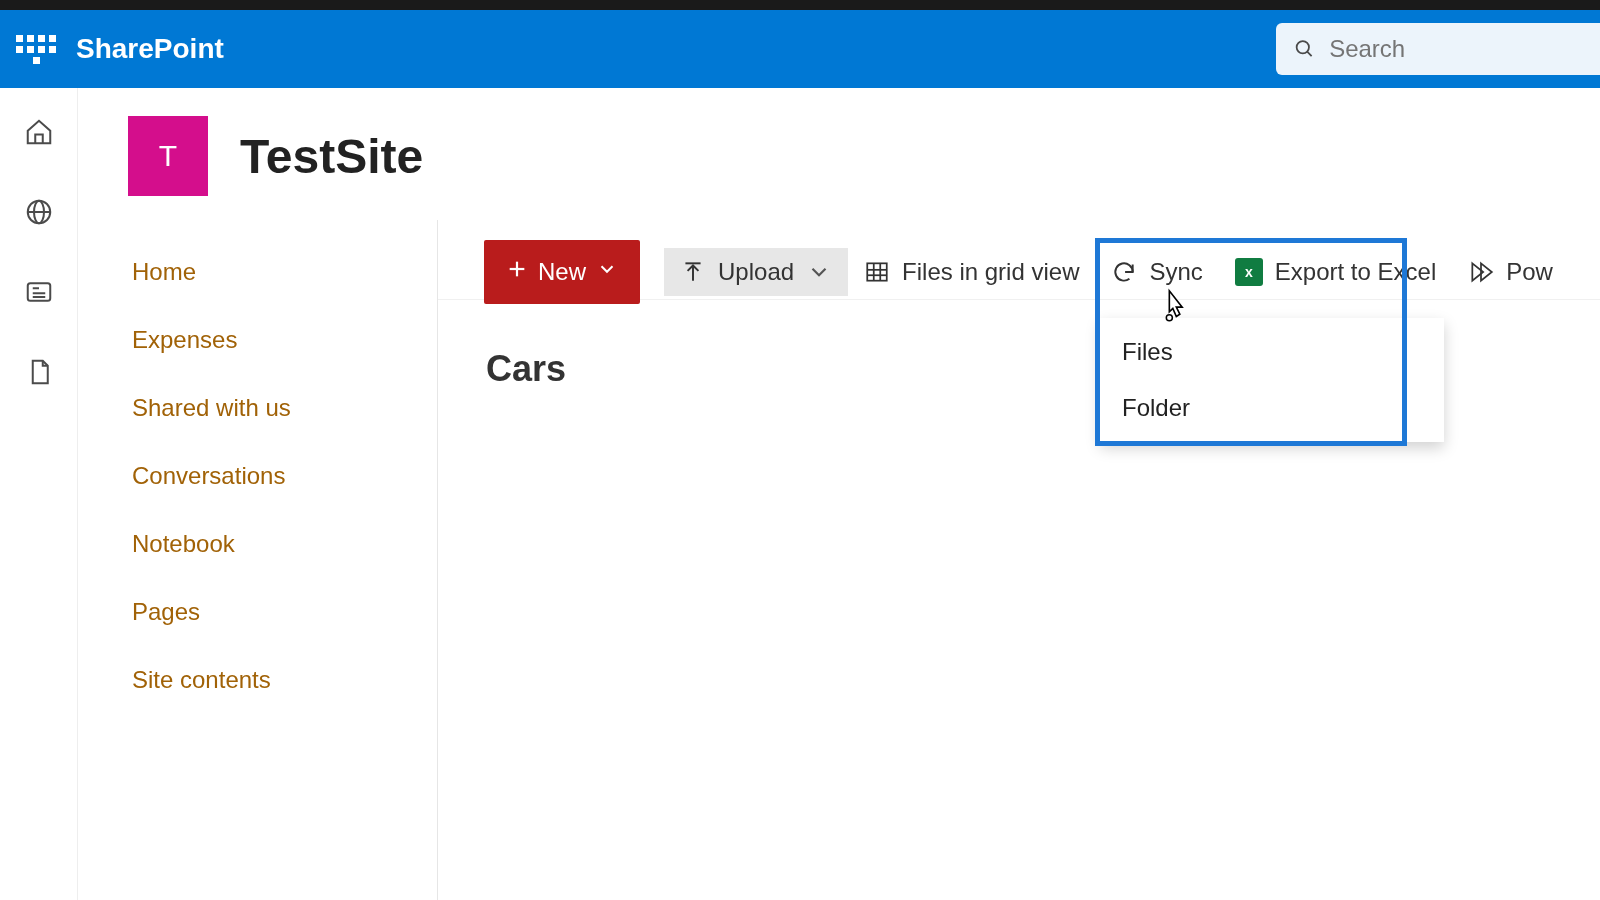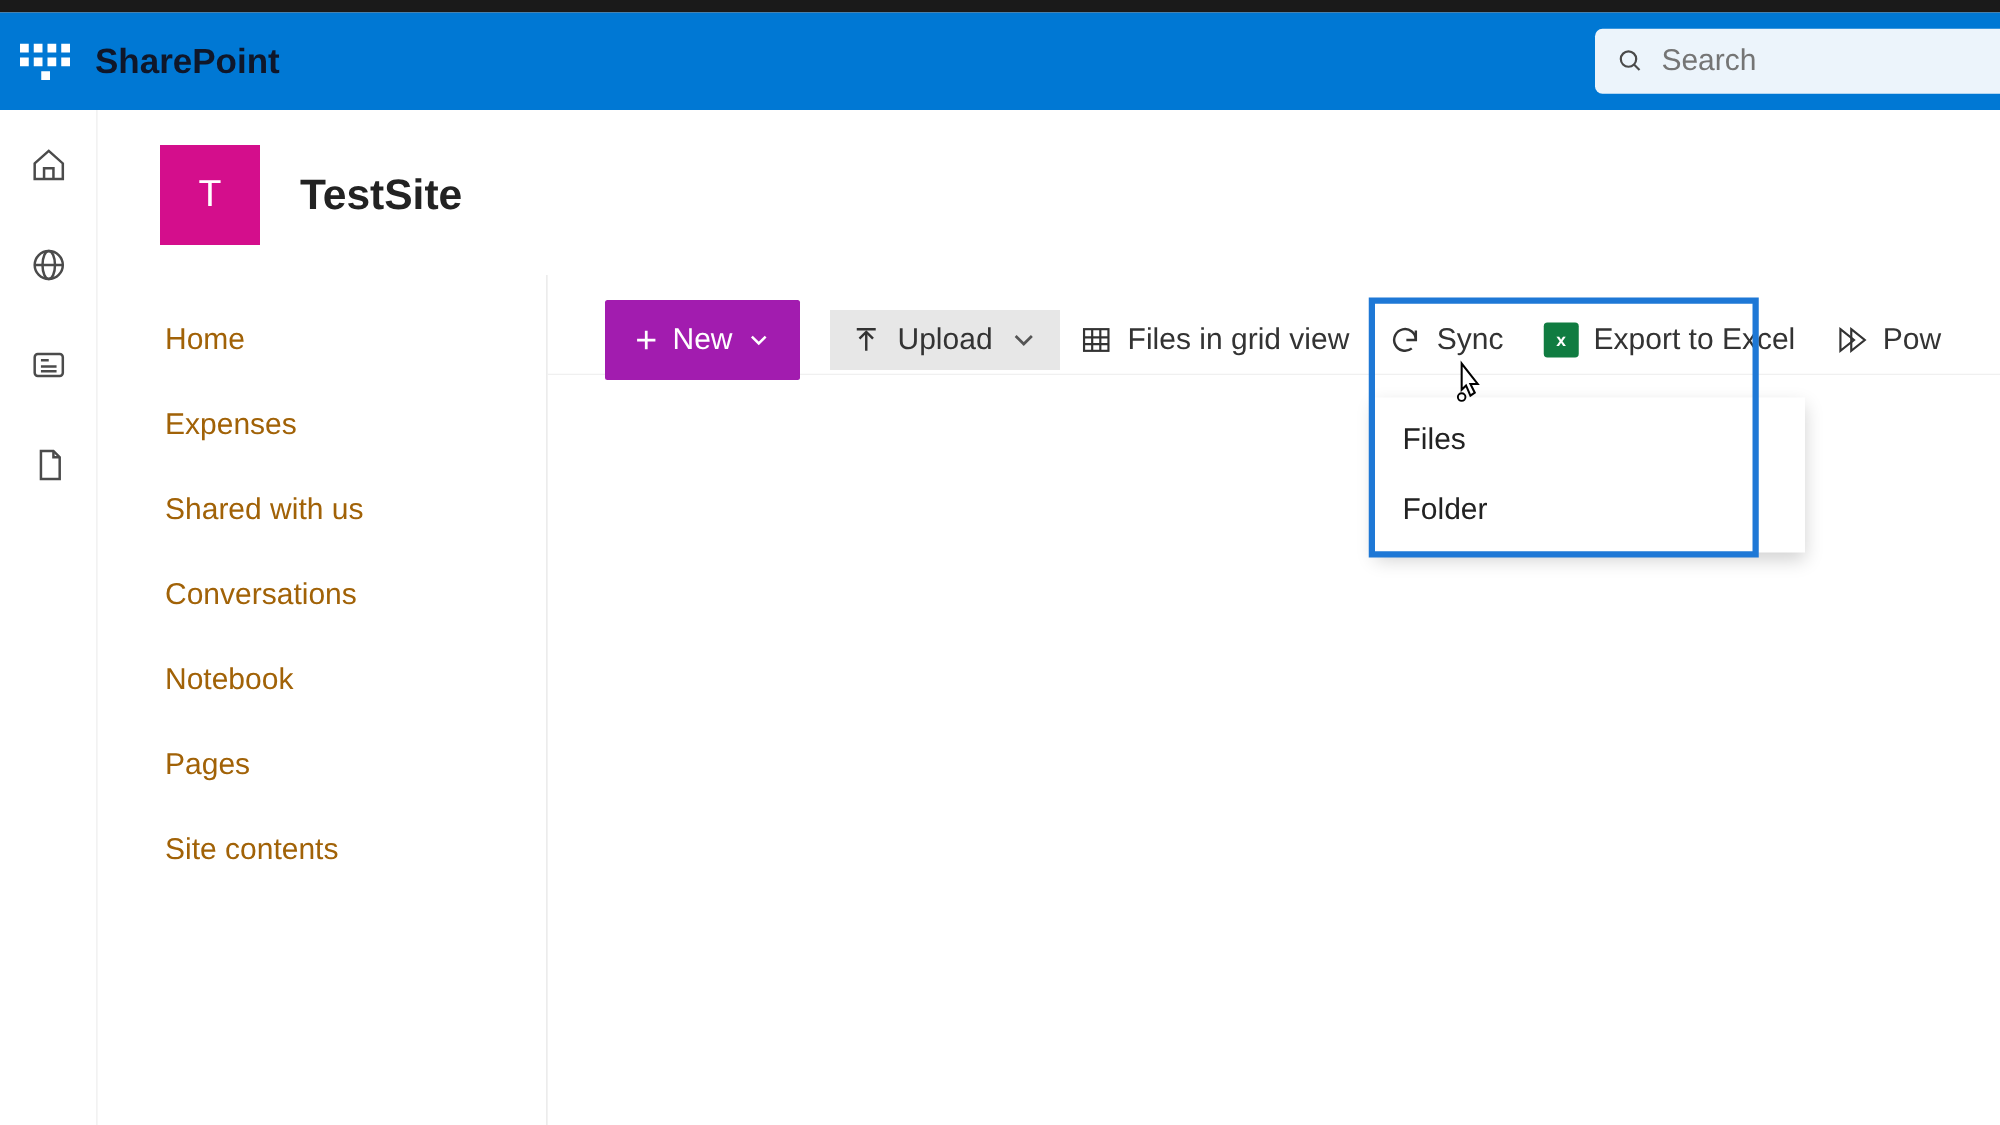--- a/index.html
+++ b/index.html
@@ -12,21 +12,21 @@
   .top-bar {
     width: 100%; height: 78px; background: #0078d4;
     display: flex; align-items: center; padding: 0 16px;
   }
   .waffle {
     width: 40px; height: 40px; display: flex; flex-wrap: wrap;
     align-content: center; justify-content: center; gap: 4px;
     cursor: pointer; margin-right: 20px;
   }
   .waffle span { width: 7px; height: 7px; background: #fff; display: block; }
-  .brand { color: #0f172a; font-size: 28px; font-weight: 600; }
+  .brand { color: #ffffff; font-size: 28px; font-weight: 600; }
   .spacer { flex: 1; }
   .search-wrap {
     display: flex; align-items: center; background: #ecf4fb;
     border-radius: 6px; height: 52px; width: 330px; padding: 0 18px;
     margin-right: -22px;
   }
   .search-wrap svg { width: 24px; height: 24px; stroke: #4a4a4a; fill: none; stroke-width: 2; margin-right: 14px; }
   .search-wrap input { border: none; outline: none; background: transparent; font-size: 24px; color: #a16207; width: 100%; }
 
   .main-area { display: flex; height: calc(100% - 88px); }
@@ -37,37 +37,37 @@
   }
   .icon-rail .rail-btn { width: 36px; height: 36px; display:flex; align-items:center; justify-content:center; cursor:pointer; }
   .icon-rail svg { width: 30px; height: 30px; stroke: #4b4b4b; fill: none; stroke-width: 1.6; }
 
   .content { flex: 1; display: flex; flex-direction: column; }
   .site-header { display: flex; align-items: center; padding: 28px 40px 24px 50px; gap: 32px; }
   .site-logo {
     width: 80px; height: 80px; background: #d40e8c; color: #fff;
     display:flex; align-items:center; justify-content:center; font-size: 30px;
   }
-  .site-title { font-size: 34px; font-weight: 600; color: #222; }
+  .site-title { font-size: 48px; font-weight: 600; color: #222; }
 
   .below-header { flex:1; display:flex; }
 
   .left-nav { width: 360px; border-right: 1px solid #e6e6e6; padding: 18px 0 0 0; }
   .left-nav .nav-item {
     padding: 20px 28px 20px 54px; font-size: 24px; color: #a16207; cursor:pointer;
   }
 
   .page-body { flex:1; position: relative; padding: 0; }
 
   .cmdbar {
     display:flex; align-items:center; gap: 0; padding: 24px 0 0 46px; height: 80px;
     border-bottom: 1px solid #f0f0f0;
   }
   .new-btn {
-    display:flex; align-items:center; gap:10px; background:#a21caf; color:#fff;
+    display:flex; align-items:flex-start; gap:10px; background:#b91c1c; color:#fff;
     font-size: 24px; padding: 18px 22px; border-radius:2px; cursor:pointer; margin-right: 24px;
   }
   .new-btn svg { width:22px; height:22px; stroke:#fff; stroke-width:2.4; fill:none; }
   .chev { width:18px; height:18px; }
   .cmd-item {
     display:flex; align-items:center; gap:12px; font-size: 24px; color:#333;
     padding: 10px 16px; cursor:pointer; white-space:nowrap;
   }
   .cmd-item.hover-active { background:#e7e7e7; }
   .cmd-item svg { width:26px; height:26px; }
@@ -220,20 +220,21 @@
 
           <div class="cmd-item">
             <svg viewBox="0 0 24 24" fill="none" stroke="#333" stroke-width="1.6">
                 <polygon points="4 4 14 12 4 20"></polygon>
                 <polygon points="12 4 22 12 12 20"></polygon>
               </svg>
             <span>Pow</span>
           </div>
         </div>
 
+        <div class="library-title">Cars</div>
 
         <div class="dropdown">
           <div class="dd-item">Files</div>
           <div class="dd-item">Folder</div>
         </div>
 
         <div class="highlight-box"></div>
 
         <svg class="cursor-ptr" viewBox="0 0 24 30">
           <path d="M8 2 V20 L11 17 L14 24 L17 22 L14 16 L19 16 Z" fill="#fff" stroke="#000" stroke-width="1.4"></path>

